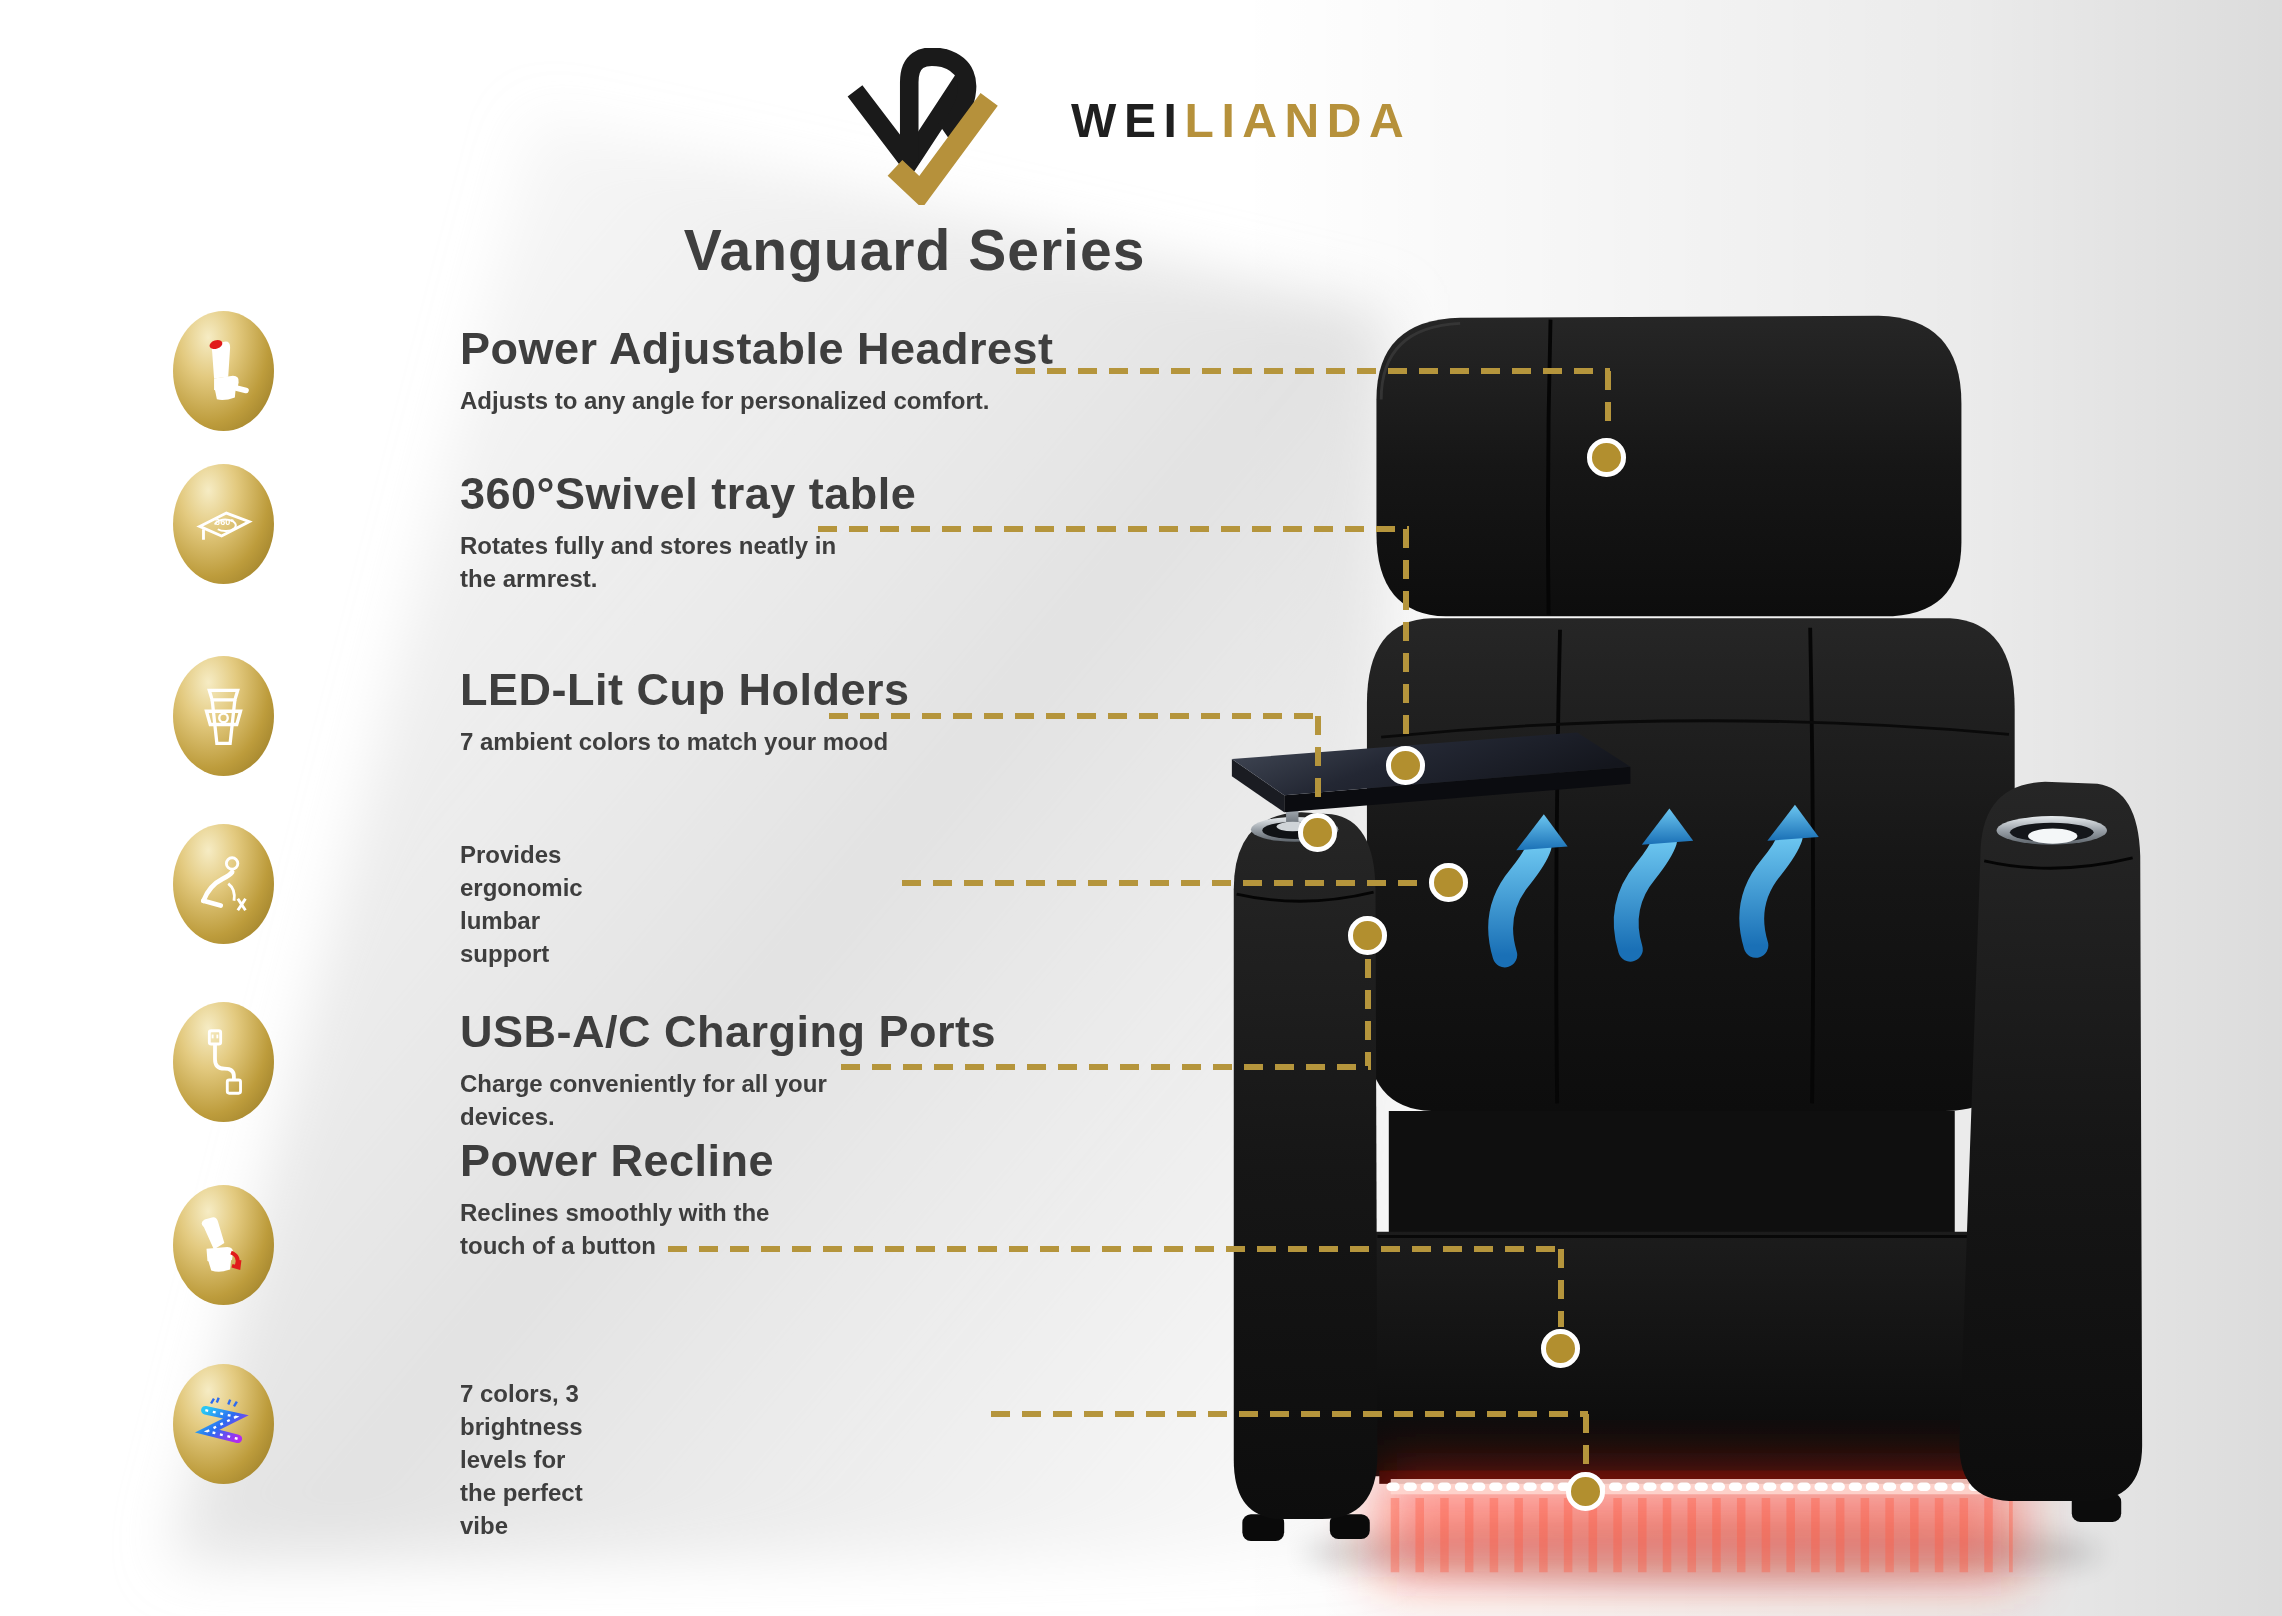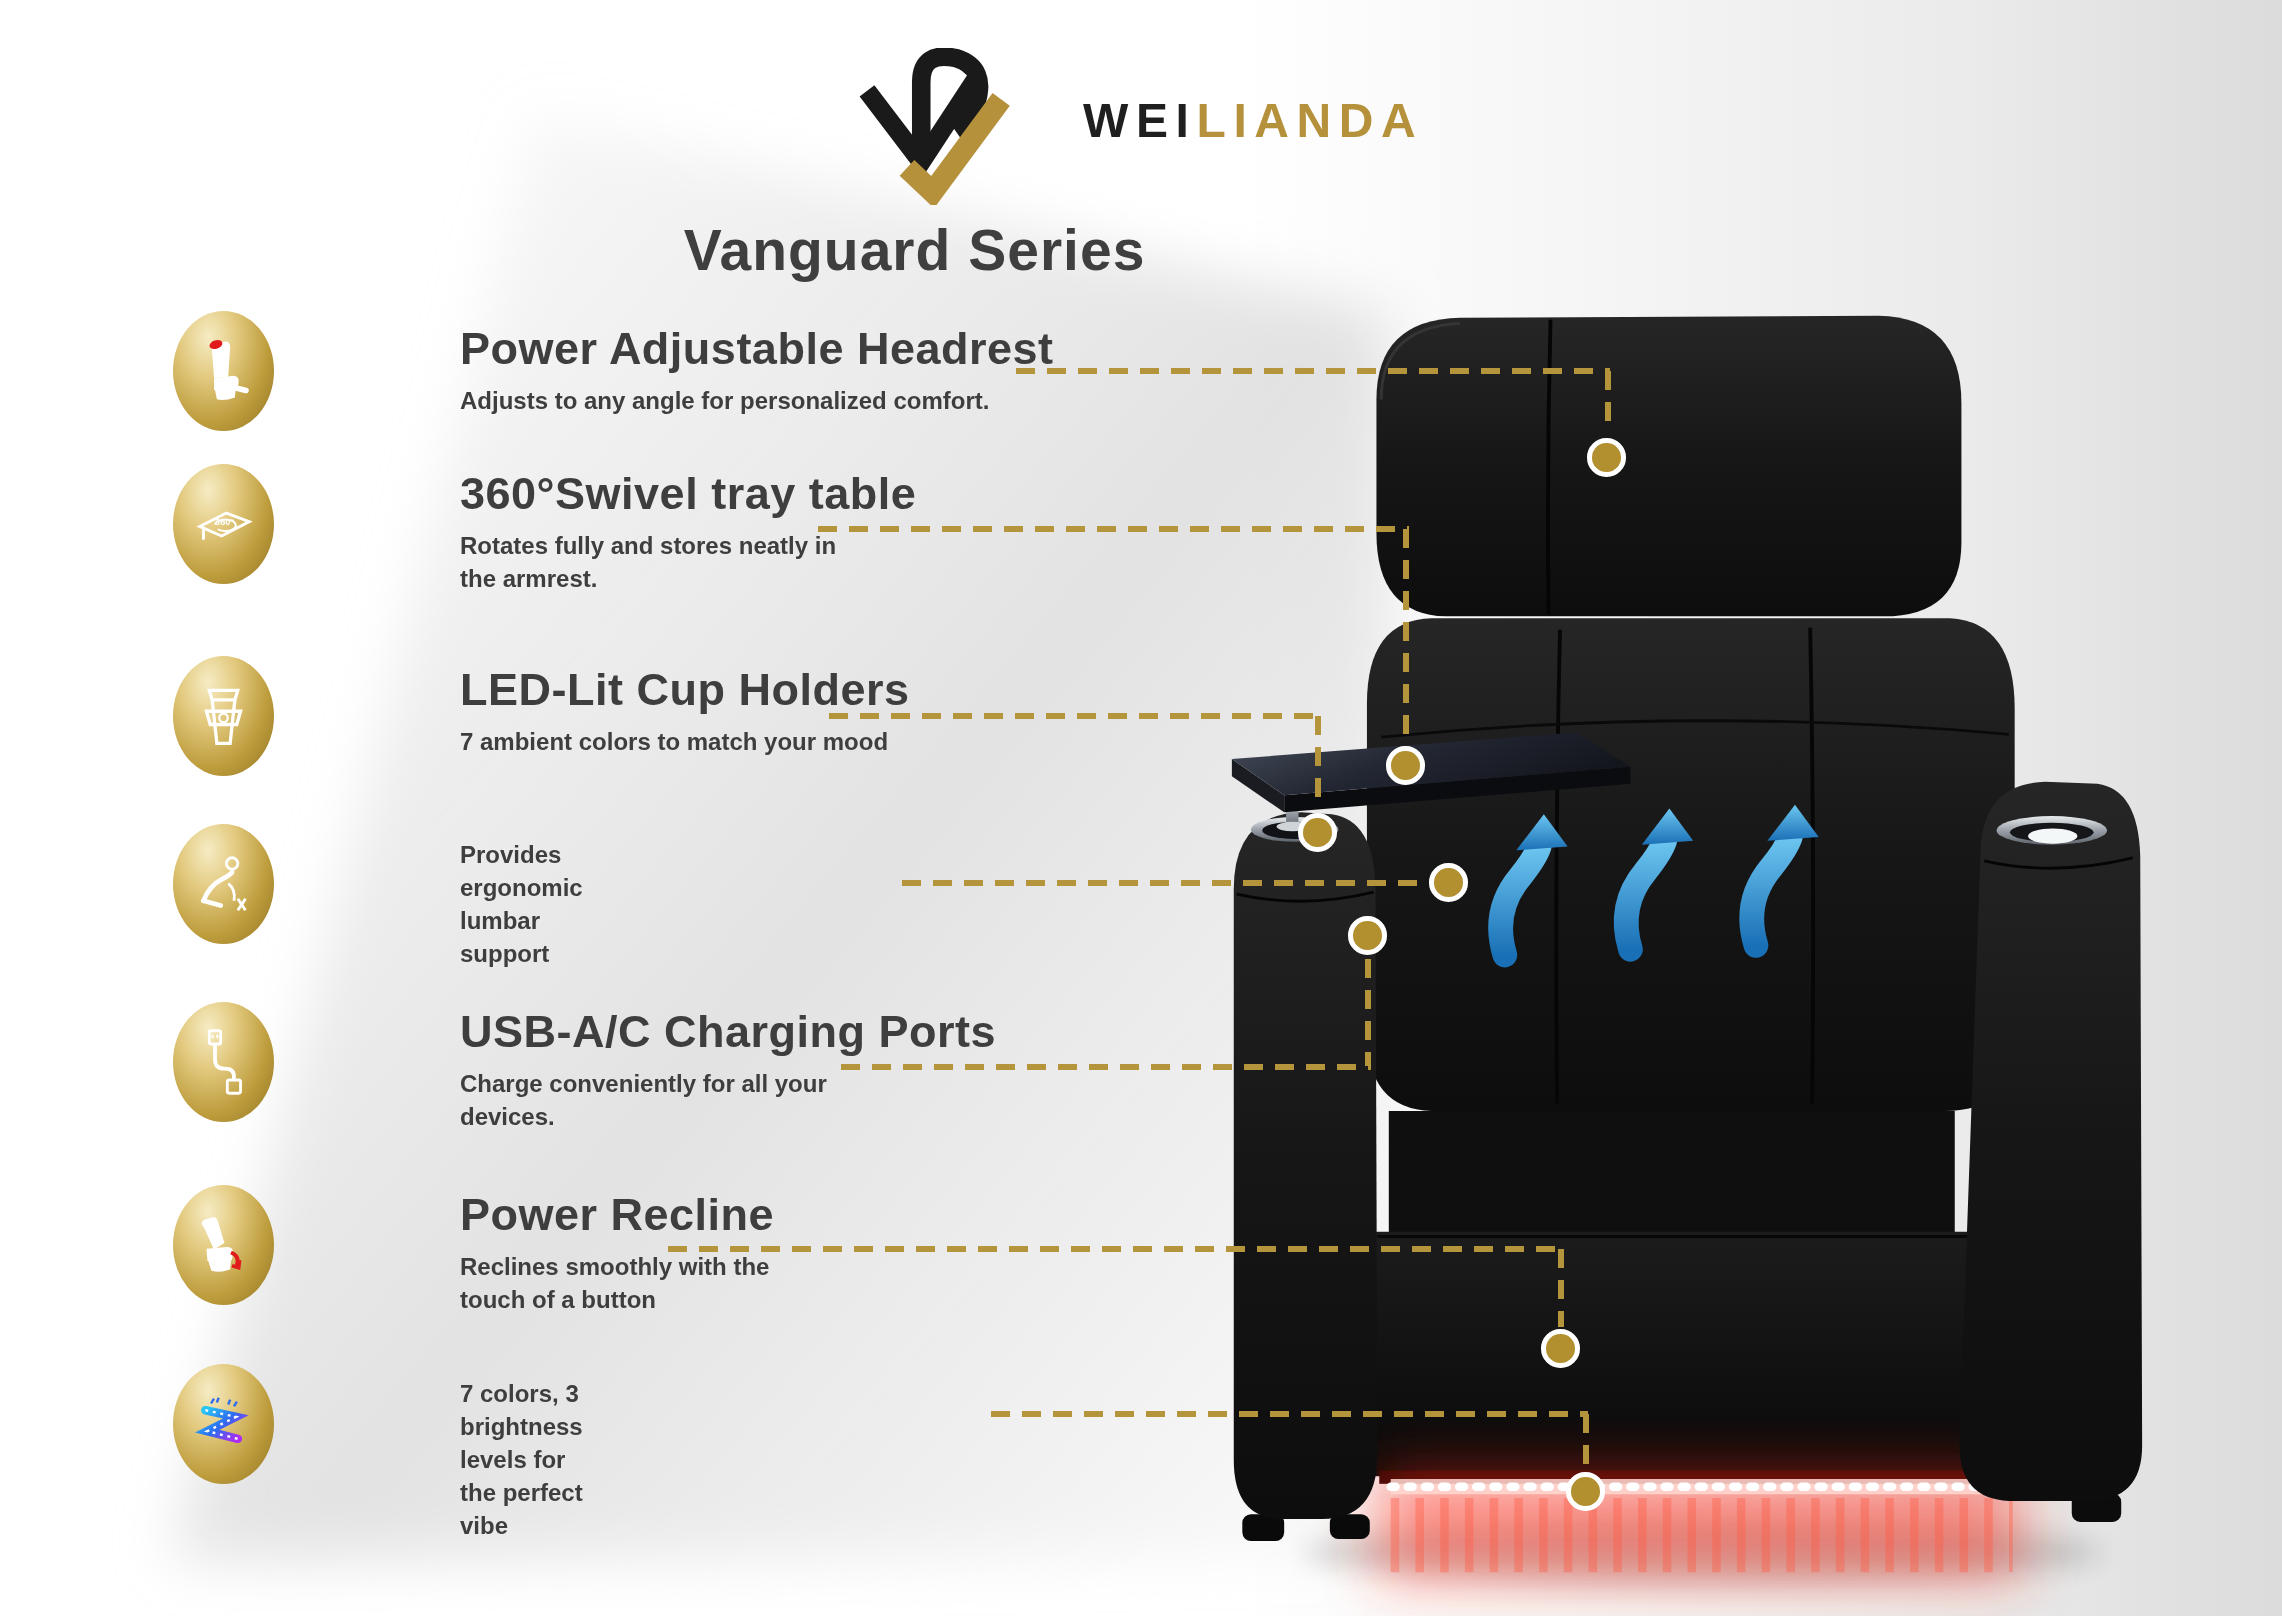--- a/index.html
+++ b/index.html
@@ -2,21 +2,21 @@
 <html style="font-size:15px"><head>
 <meta charset="utf-8">
 <style>
   html,body{margin:0;padding:0;}
   body{
     width:2283px;height:1617px;position:relative;overflow:hidden;
     background:#ffffff;
     font-family:"Liberation Sans", sans-serif;
   }
   
-  .logo-row{position:absolute;left:16px;top:38px;width:2228px;height:162px;}
+  .logo-row{position:absolute;left:4px;top:38px;width:2228px;height:162px;}
   .logo-mark{position:absolute;left:835px;top:9.5px;width:209px;height:157px;}
   .brand-text{
     position:absolute;left:1067px;top:55px;font-size:48px;font-weight:700;
     letter-spacing:7.6px;white-space:nowrap;
   }
   .brand-black{color:#1f1f1f;}
   .brand-gold{color:#b6913b;}
   .series-title{
     position:absolute;left:0;top:217px;width:1829px;text-align:center;
     font-size:57px;font-weight:700;color:#3f3f3f;letter-spacing:1px;
@@ -249,21 +249,21 @@
 <div class="feature">
   <div class="f-ellipse" style="top:1185px;">
     <svg width="63" height="68" viewBox="0 0 64 72">
       <path d="M14,14 Q11,8 18,7 L26,8 Q31,9 30,15 L27,38 L14,40 Z" fill="#fff" transform="rotate(-24 20 22)"></path>
       <path d="M14,40 L36,38 Q43,38 42,45 L41,52 Q27,57 15,53 Z" fill="#fff"></path>
       <path d="M16,53 L40,52 L39,62 Q28,66 19,63 Z" fill="#fff"></path>
       <path d="M40,44 Q50,48 46,58" fill="none" stroke="#e11b1b" stroke-width="4"></path>
       <path d="M41,58 L48,60 L49,52" fill="none" stroke="#e11b1b" stroke-width="4"></path>
     </svg>
   </div>
-  <div class="f-text" style="top:1189px;">
+  <div class="f-text" style="top:1135px;">
     <div class="f-title">Power Recline</div>
     <div class="f-sub" style="max-width:342px;">Reclines smoothly with the touch of a button</div>
   </div>
 </div>
 
 <div class="feature">
   <div class="f-ellipse" style="top:1364px;">
     <svg width="63" height="67" viewBox="0 0 66 70">
       <defs>
         <linearGradient id="ledg" x1="0" y1="0" x2="1" y2="1">

